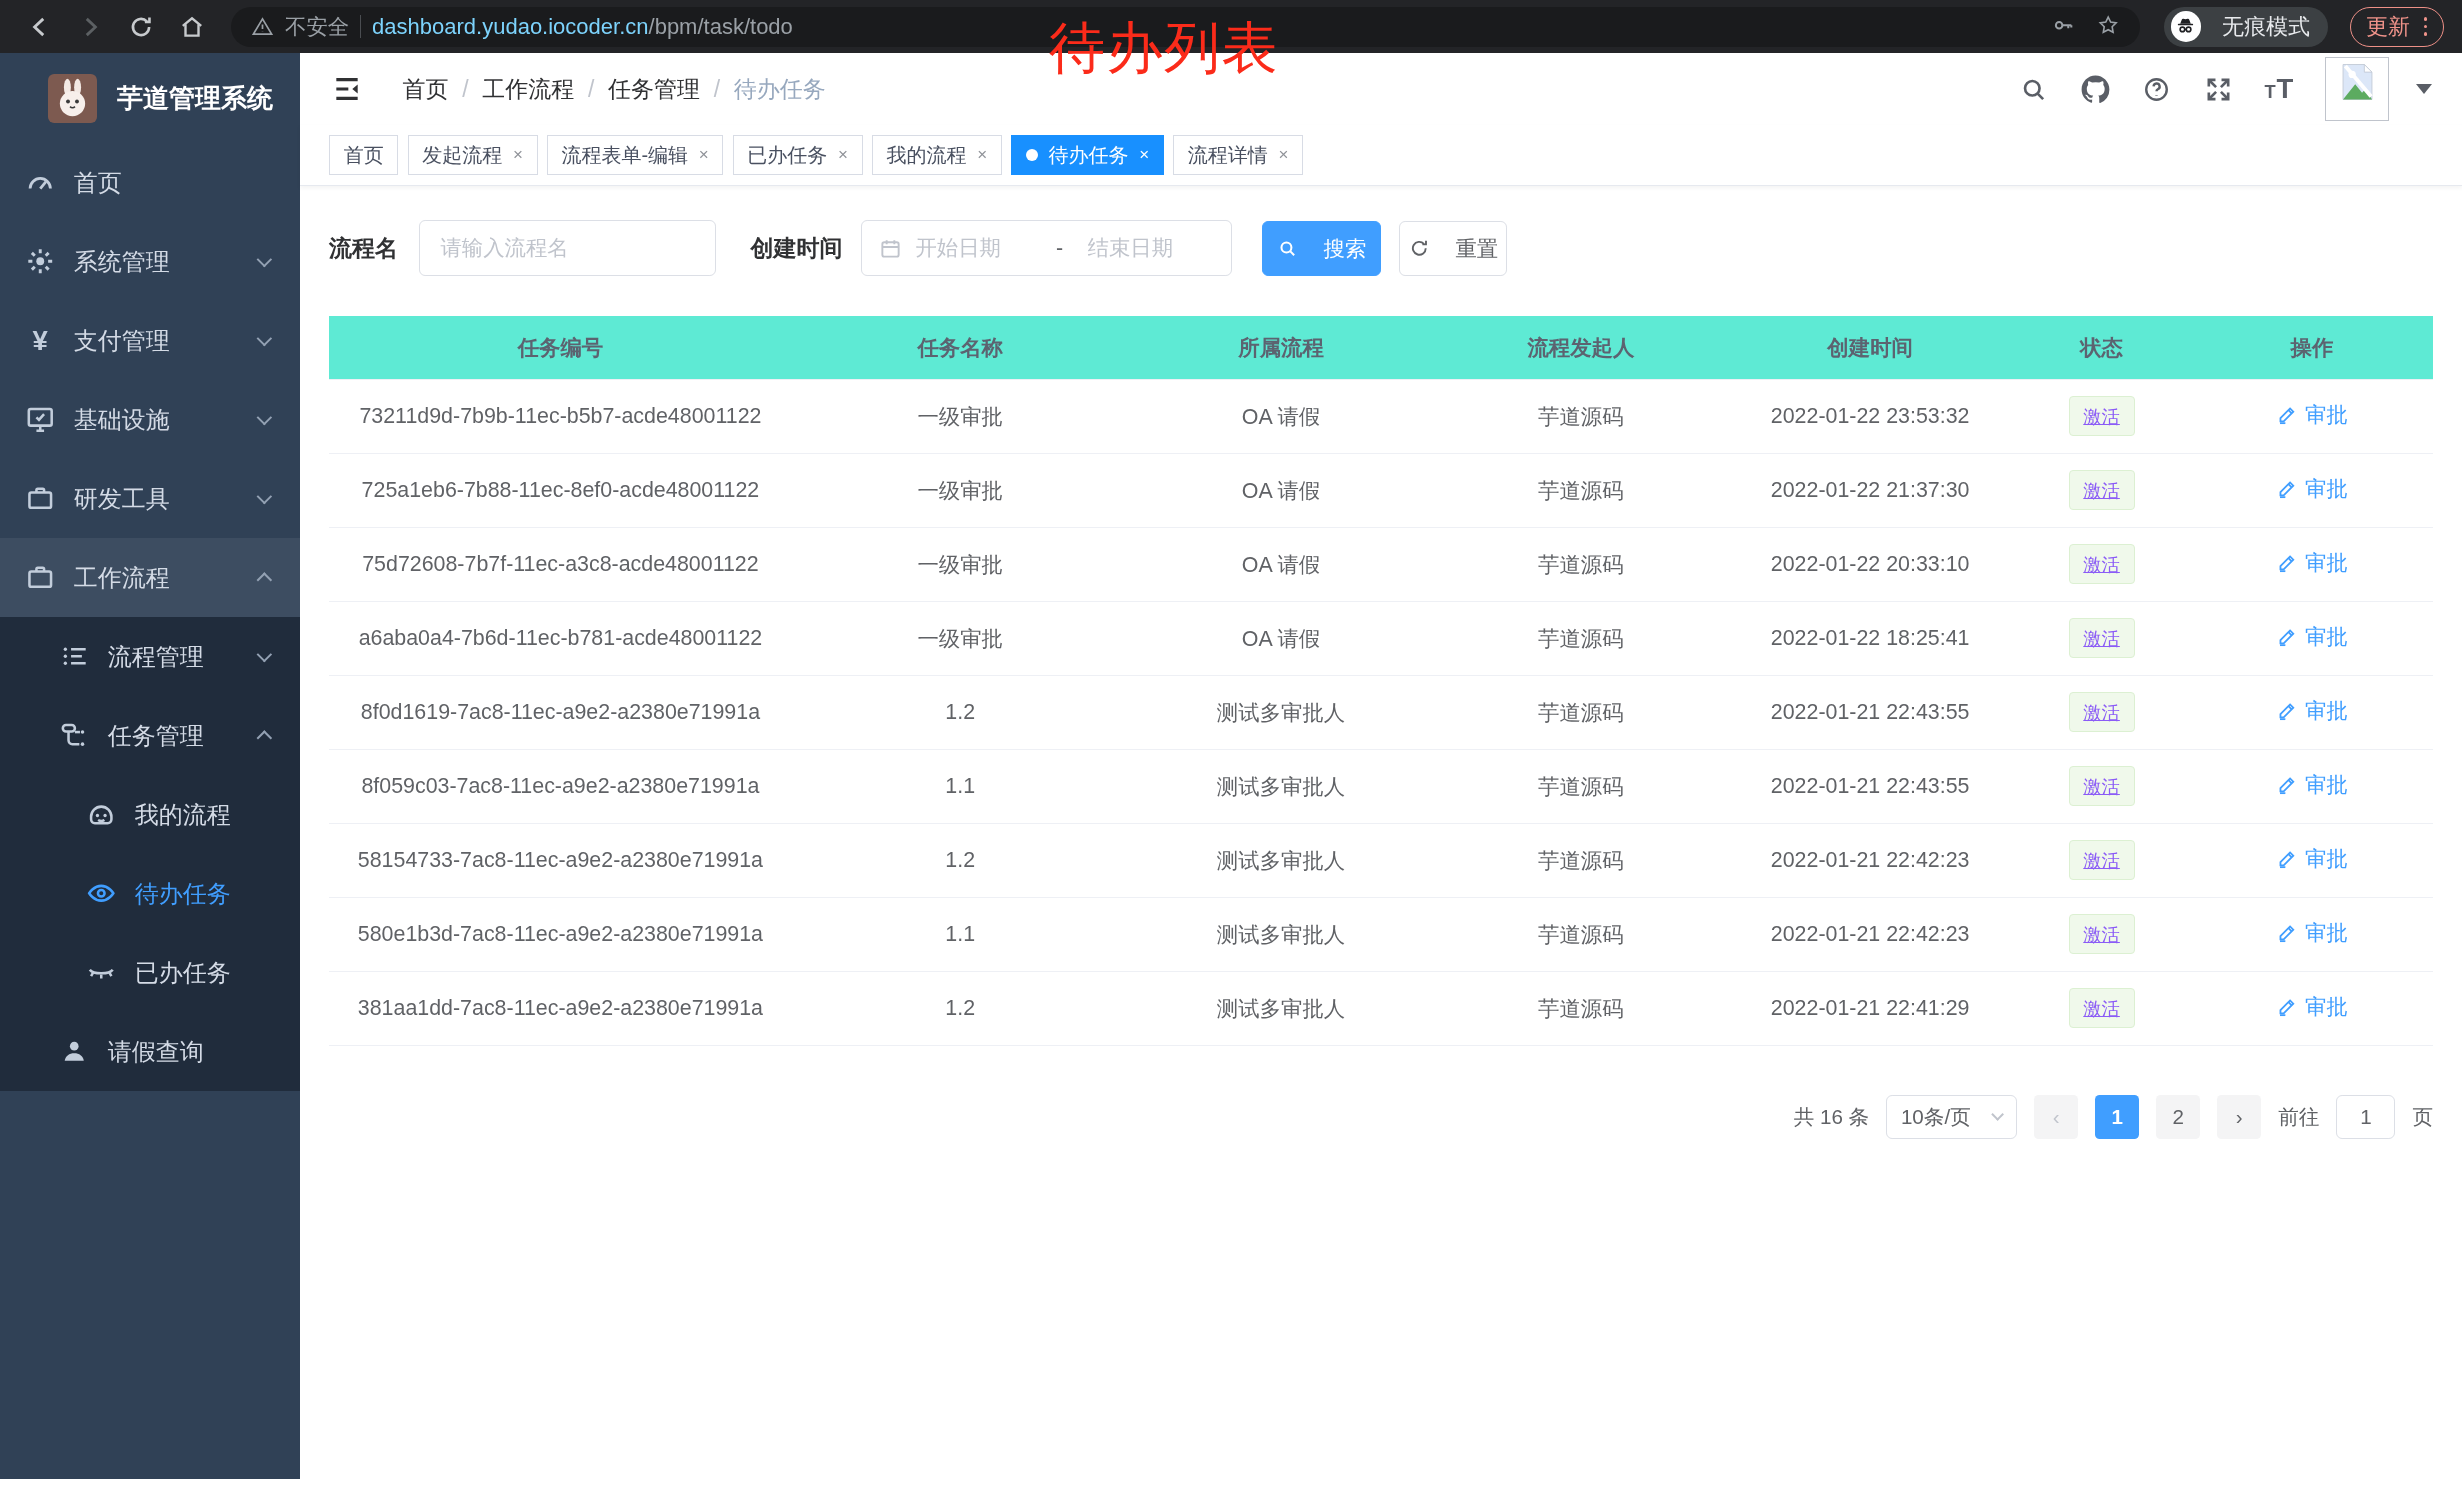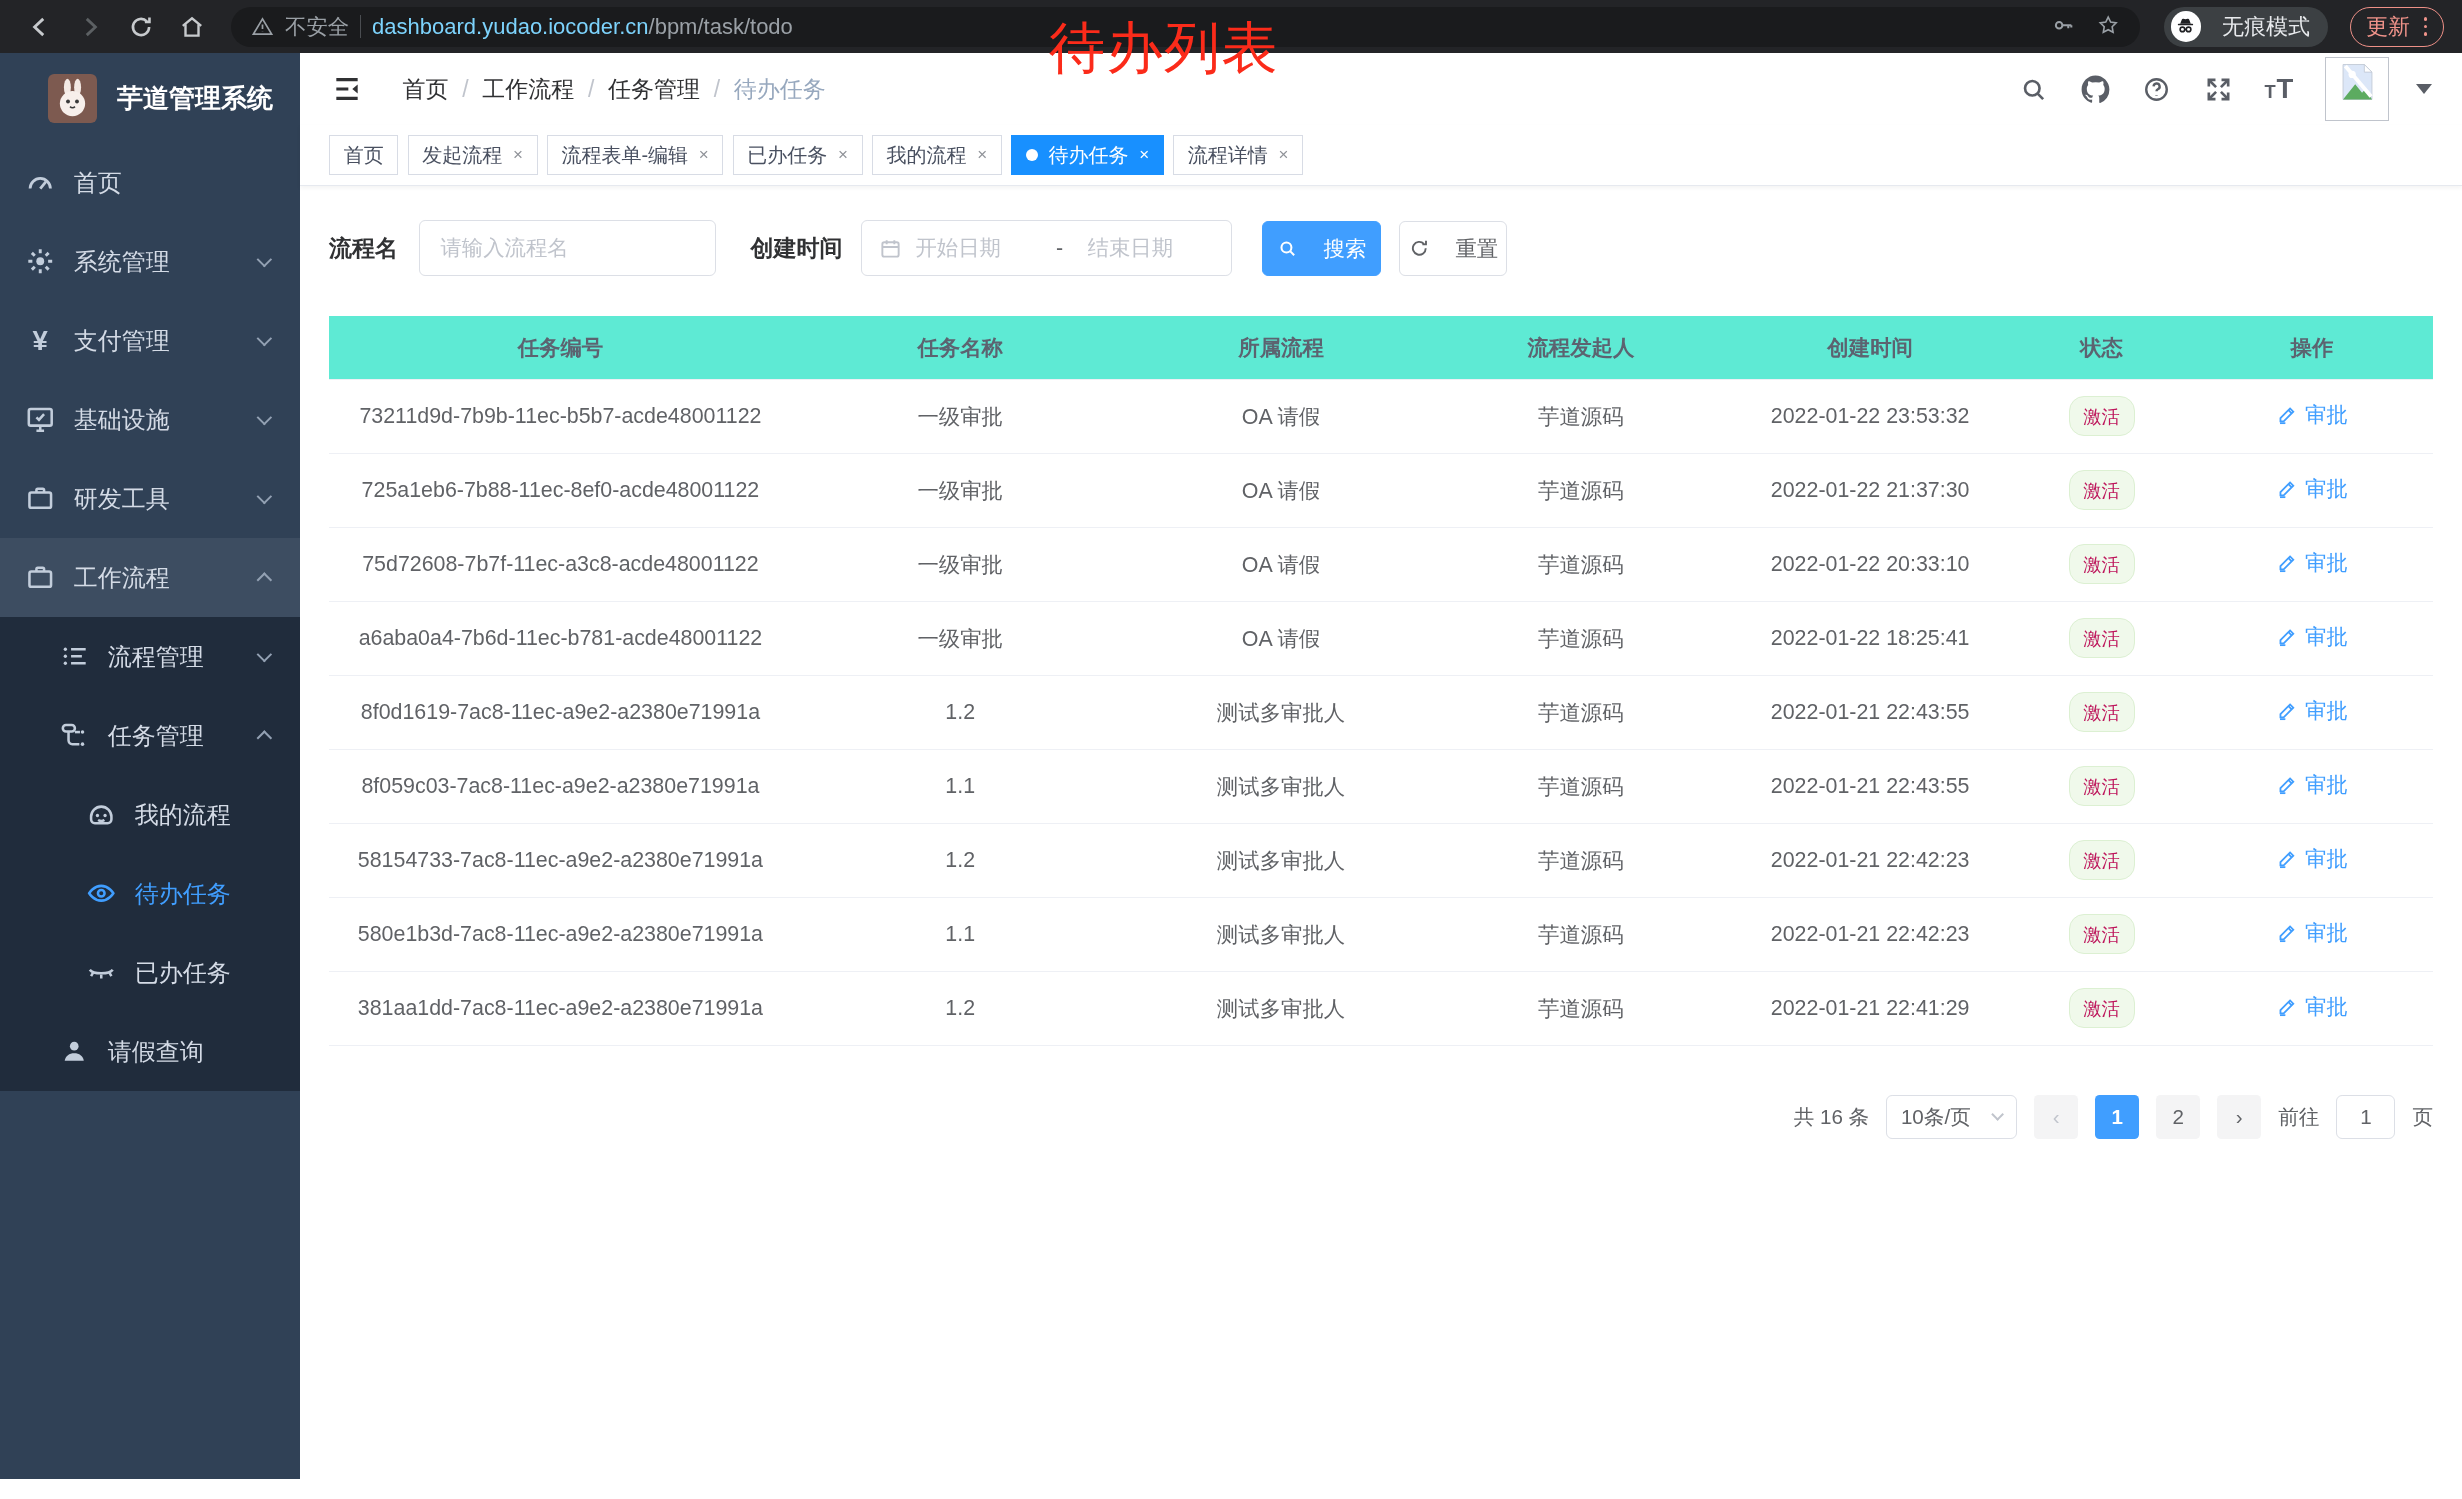--- a/index.html
+++ b/index.html
@@ -97,21 +97,21 @@
   .btn { height:55px; border-radius:6.1px; display:flex; align-items:center; justify-content:center; gap:26px; font-size:21.4px; cursor:pointer; border:1.5px solid transparent; }
   .btn svg { width:20.6px; height:20.6px; }
   .btn-search { width:119px; background:#409eff; color:#fff; margin-left:30.5px; border-color:#409eff; }
   .btn-reset { width:108px; background:#fff; color:#606266; border-color:#dcdfe6; margin-left:18.3px; }
 
   
   table { width:100%; border-collapse:collapse; table-layout:fixed; margin-top:40px; }
   thead th { background:#5eead4; height:63px; font-size:21.4px; font-weight:600; color:#5c6370; text-align:center; }
   tbody td { height:74px; border-bottom:1.5px solid #eef0f5; font-size:21.4px; color:#606266; text-align:center; white-space:nowrap; overflow:hidden; }
   tbody tr:first-child td { border-top:1.5px solid #eef0f5; }
-  .badge { display:inline-block; background:#f0f9eb; border:0.8px solid #dcf0d2; color:#be185d; font-size:18.3px; padding:6.1px 13.7px; border-radius:15px; }
+  .badge { display:inline-block; background:#f0f9eb; border:0.8px solid #dcf0d2; color:#8b5cf6; font-size:18.3px; padding:6.1px 13.7px; border-radius:4px;text-decoration:underline; }
   .approve { color:#409eff; display:inline-flex; align-items:center; gap:7.6px; cursor:pointer; text-decoration:none; }
   .approve svg { width:21.4px; height:21.4px; }
 
   
   .pager { display:flex; align-items:center; justify-content:flex-end; margin-top:49px; gap:17px; font-size:20.6px; color:#606266; padding-bottom:46px; }
   .page-size { width:131px; height:44px; border:1.5px solid #dcdfe6; border-radius:6.1px; display:flex; align-items:center; padding:0 13.7px; color:#606266; }
   .page-size .chev { border-color:#c0c4cc; width:9.2px; height:9.2px; margin-left:auto; margin-top:-3.1px; }
   .pchip { min-width:44px; height:44px; border-radius:4.6px; background:#f4f4f5; display:flex; align-items:center; justify-content:center; font-size:20.6px; color:#606266; cursor:pointer; }
   .pchip.disabled { color:#c0c4cc; }
   .pchip.current { background:#409eff; color:#fff; font-weight:600; }

